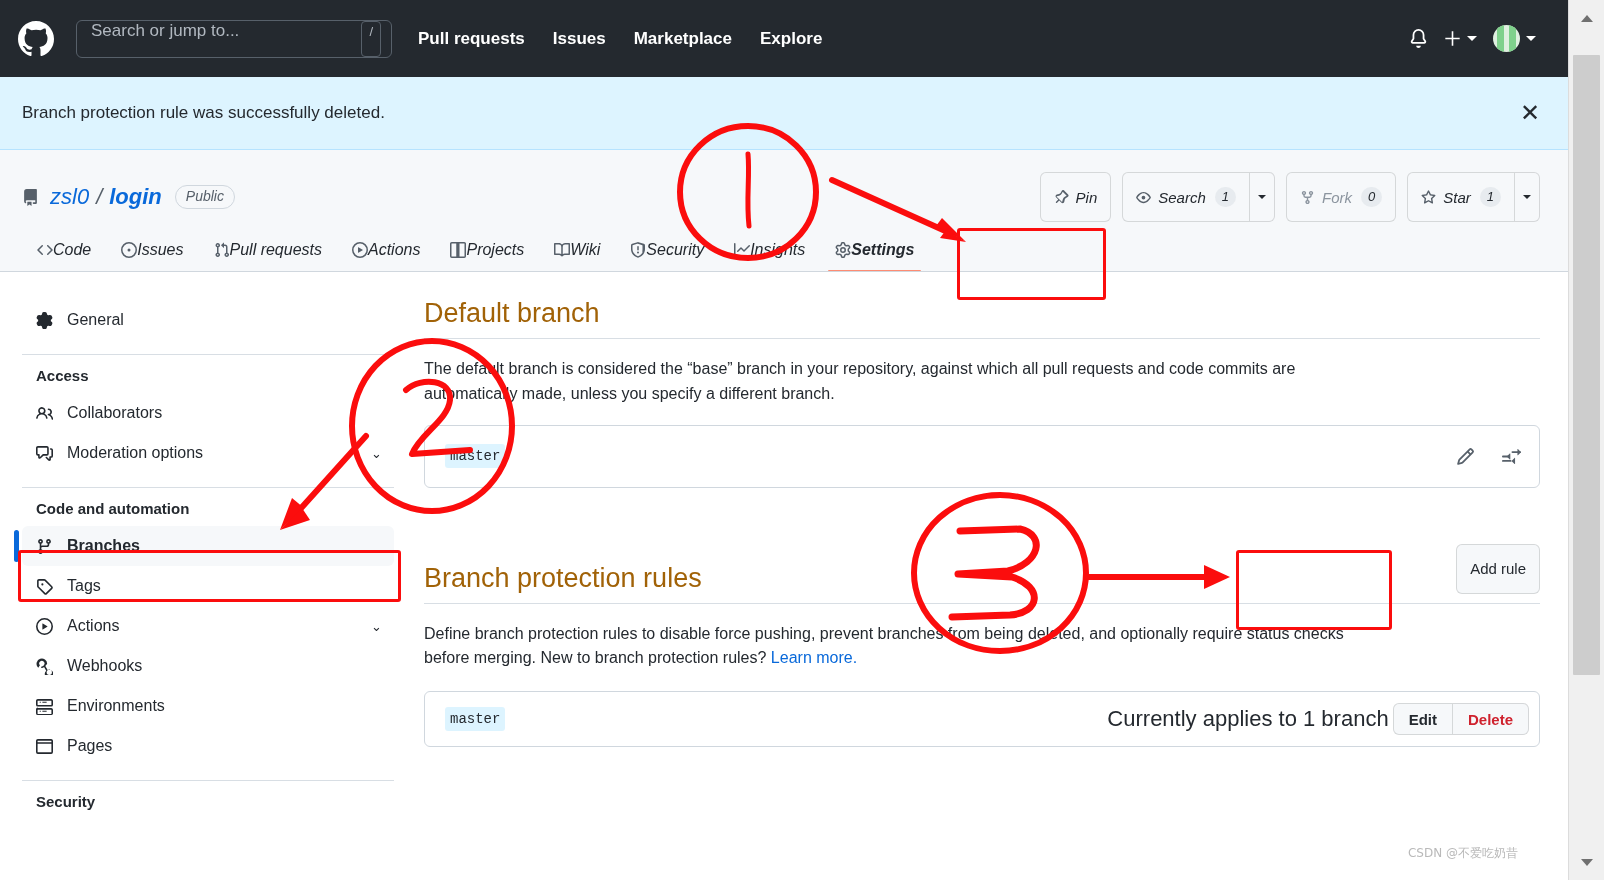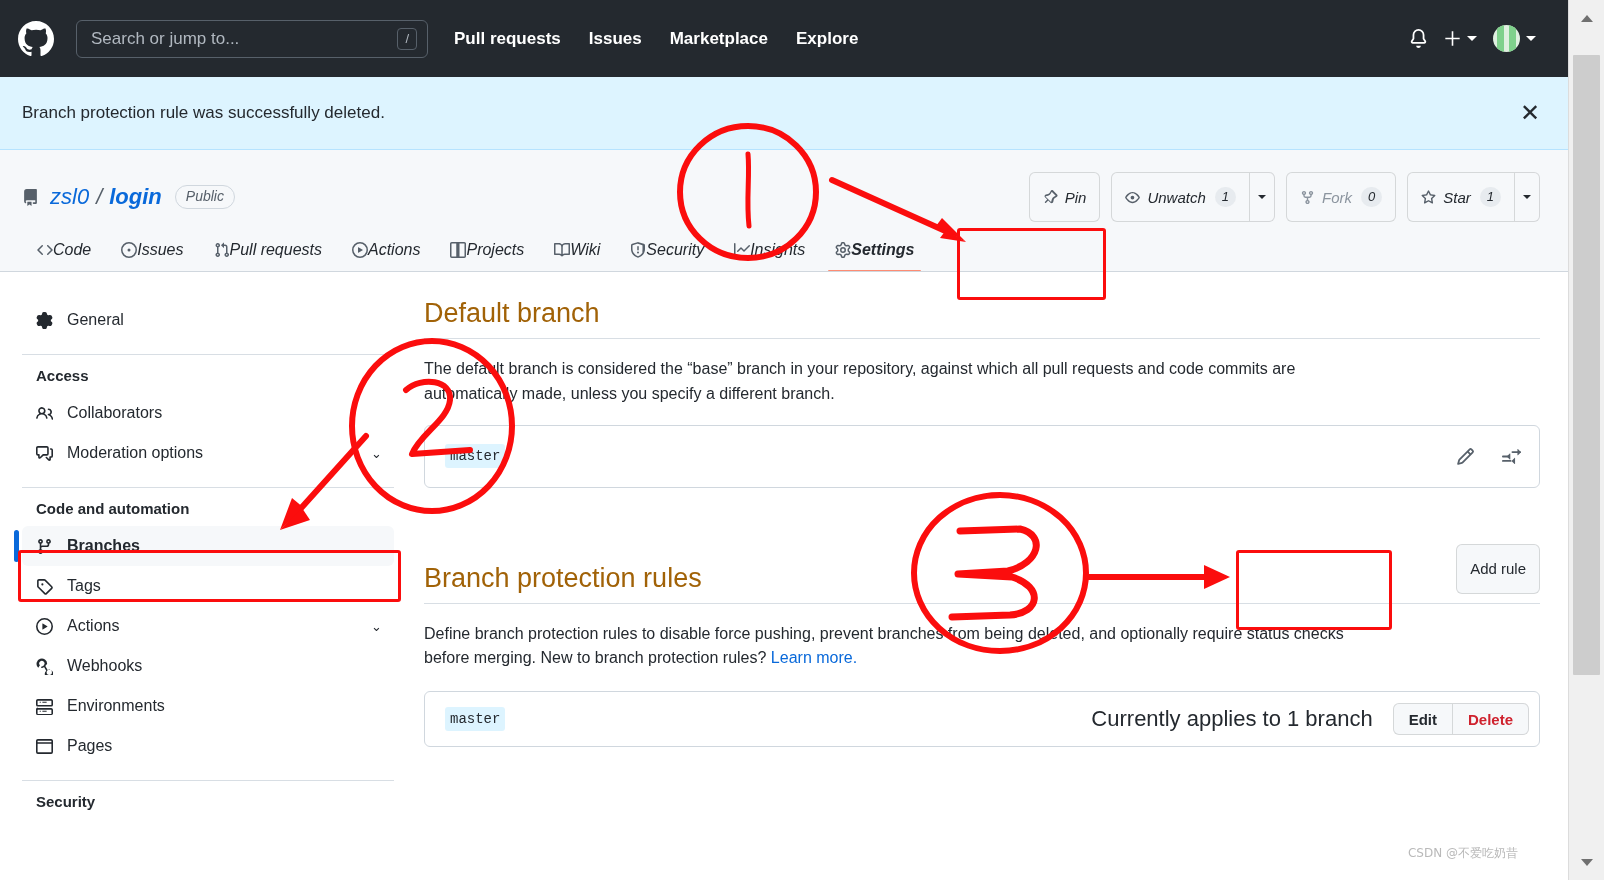--- a/index.html
+++ b/index.html
@@ -19,23 +19,23 @@
 
   
   .gh-header {
     height: 77px; background: #24292f;
     display: flex; align-items: center;
     padding: 0 18px; position: relative;
   }
   .gh-logo { width: 36px; height: 36px; margin-right: 22px; flex: none; }
   .gh-logo svg { display: block; fill: #ffffff; }
   .search-box {
-    width: 352px; height: 38px;
+    width: 316px; height: 38px;
     border: 1px solid #57606a; border-radius: 6px;
-    background: #24292f; display: flex; align-items: center;
+    background: #24292f; display: flex; 
     padding: 0 10px 0 14px; margin-right: 26px; flex: none;
   }
   .search-box .ph { color: #b1b8c0; font-size: 17px; flex: 1; }
   .slash-key {
     border: 1px solid #57606a; border-radius: 4px;
     color: #b1b8c0; font-size: 13px; line-height: 1;
     padding: 3px 7px 4px; flex: none;
   }
   .hdr-nav { display: flex; align-items: center; gap: 28px; }
   .hdr-nav a {
@@ -195,21 +195,21 @@
   }
   .panel-icons { margin-left: auto; display: flex; align-items: center; gap: 27px; }
   .panel-icons svg { fill: #57606a; display: block; cursor: pointer; }
 
   .rule-row {
     border: 1px solid #d0d7de; border-radius: 6px;
     margin-top: 20px; height: 56px;
     display: flex; align-items: center; padding: 0 10px 0 20px;
   }
   .rule-applies { margin-left: auto; font-size: 22px; color: #24292f; }
-  .rule-btns { display: flex; margin-left: 20px; }
+  .rule-btns { display: flex; margin-left: 4px; }
   .rule-btns .rb {
     height: 32px; display: inline-flex; align-items: center;
     padding: 0 15px; font-size: 15px; font-weight: bold;
     border: 1px solid rgba(27,31,36,0.15); background: #f6f8fa;
     color: #24292f; cursor: pointer;
   }
   .rule-btns .rb:first-child { border-radius: 6px 0 0 6px; }
   .rule-btns .rb:last-child { border-radius: 0 6px 6px 0; border-left: none; color: #cf222e; text-align: center; }
 
   .mt-big { margin-top: 56px; }
@@ -323,21 +323,21 @@
               <path d="m11.294.984 3.722 3.722a1.75 1.75 0 0 1-.504 2.826l-1.327.613a3.089 3.089 0 0 0-1.707 2.084l-.584 2.454a1.75 1.75 0 0 1-2.923.859l-2.38-2.38-2.31 2.31a.75.75 0 1 1-1.06-1.06l2.31-2.31-2.38-2.38a1.75 1.75 0 0 1 .86-2.923l2.453-.584a3.08 3.08 0 0 0 2.083-1.707l.613-1.327A1.75 1.75 0 0 1 11.294.984ZM3.404 7.67l4.926 4.926a.25.25 0 0 0 .418-.123l.584-2.454a4.589 4.589 0 0 1 2.537-3.097l1.328-.613a.25.25 0 0 0 .072-.404l-3.722-3.722a.25.25 0 0 0-.404.072l-.613 1.328a4.584 4.584 0 0 1-3.097 2.537l-2.454.584a.25.25 0 0 0-.122.418Z"></path>
             </svg>
           <span>Pin</span>
         </span>
 
         <div class="btn-group">
           <span class="btn">
             <svg width="15" height="15" viewBox="0 0 16 16">
                 <path d="M8 2c1.981 0 3.671.992 4.933 2.078 1.27 1.091 2.187 2.345 2.637 3.023a1.62 1.62 0 0 1 0 1.798c-.45.678-1.367 1.932-2.637 3.023C11.67 13.008 9.981 14 8 14c-1.981 0-3.671-.992-4.933-2.078C1.797 10.83.88 9.576.43 8.898a1.62 1.62 0 0 1 0-1.798c.45-.677 1.367-1.931 2.637-3.022C4.33 2.992 6.019 2 8 2ZM1.679 7.932a.12.12 0 0 0 0 .136c.411.622 1.241 1.75 2.366 2.717C5.176 11.758 6.527 12.5 8 12.5c1.473 0 2.825-.742 3.955-1.715 1.124-.967 1.954-2.096 2.366-2.717a.12.12 0 0 0 0-.136c-.412-.621-1.242-1.75-2.366-2.717C10.824 4.242 9.473 3.5 8 3.5c-1.473 0-2.825.742-3.955 1.715-1.124.967-1.954 2.096-2.366 2.717ZM8 10a2 2 0 1 1-.001-3.999A2 2 0 0 1 8 10Z"></path>
               </svg>
-            <span>Unwatch</span>
+            <span>Search</span>
             <span class="count">1</span>
           </span>
           <span class="btn">
             <span class="caret-dark"></span>
           </span>
         </div>
 
         <span class="btn disabled" style="margin-left:11px">
           <svg width="15" height="15" viewBox="0 0 16 16">
               <path d="M5 5.372v.878c0 .414.336.75.75.75h4.5a.75.75 0 0 0 .75-.75v-.878a2.25 2.25 0 1 1 1.5 0v.878a2.25 2.25 0 0 1-2.25 2.25h-1.5v2.128a2.251 2.251 0 1 1-1.5 0V8.5h-1.5A2.25 2.25 0 0 1 3.5 6.25v-.878a2.25 2.25 0 1 1 1.5 0ZM5 3.25a.75.75 0 1 0-1.5 0 .75.75 0 0 0 1.5 0Zm6.75.75a.75.75 0 1 0 0-1.5.75.75 0 0 0 0 1.5Zm-3 8.75a.75.75 0 1 0-1.5 0 .75.75 0 0 0 1.5 0Z"></path>

